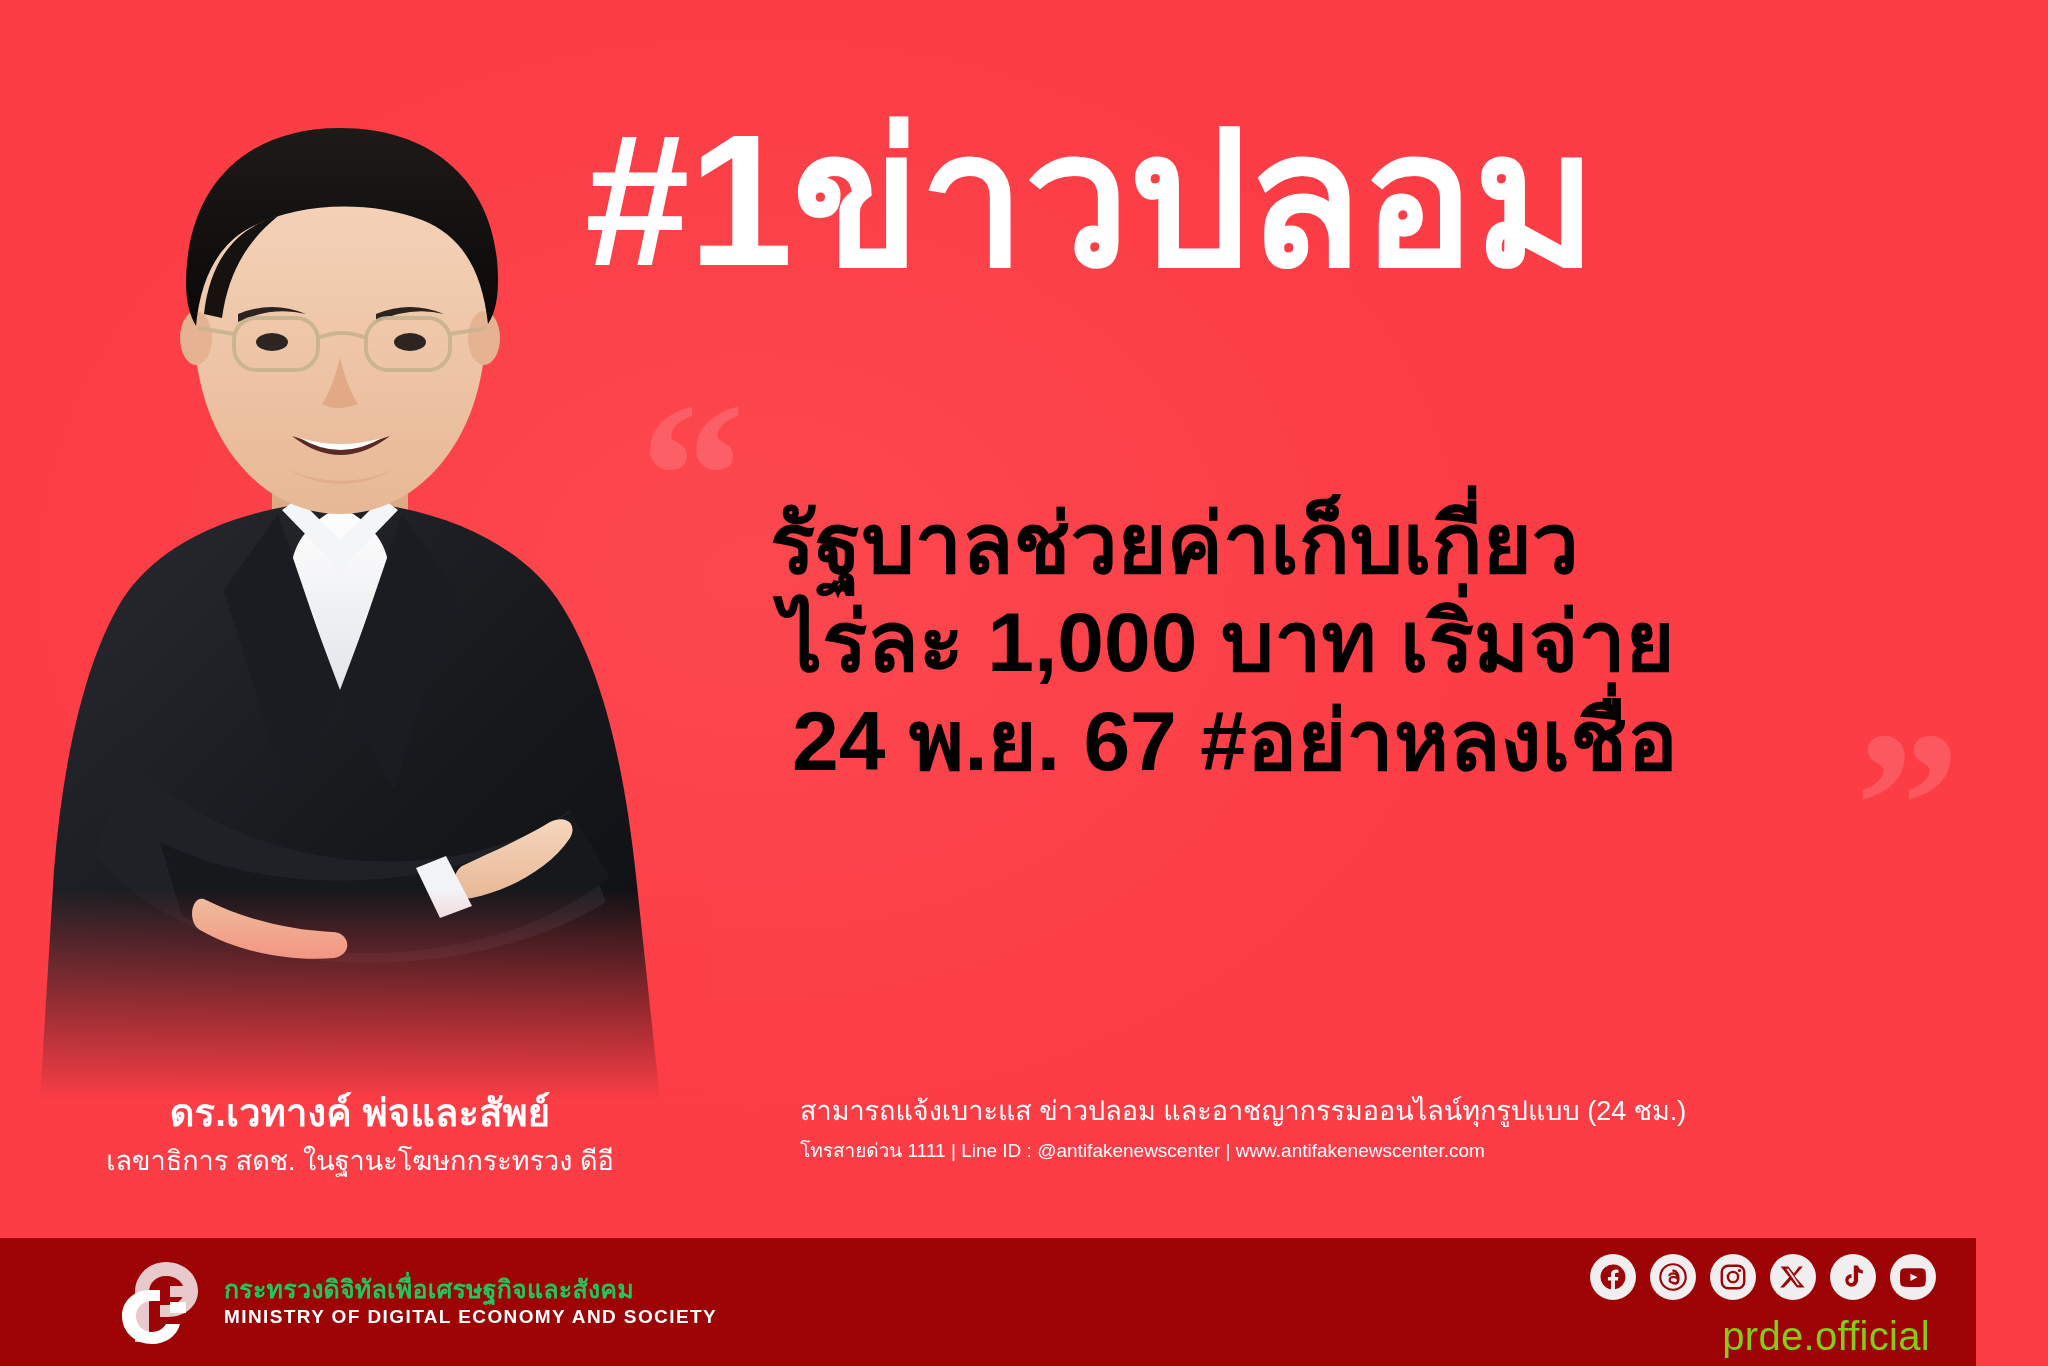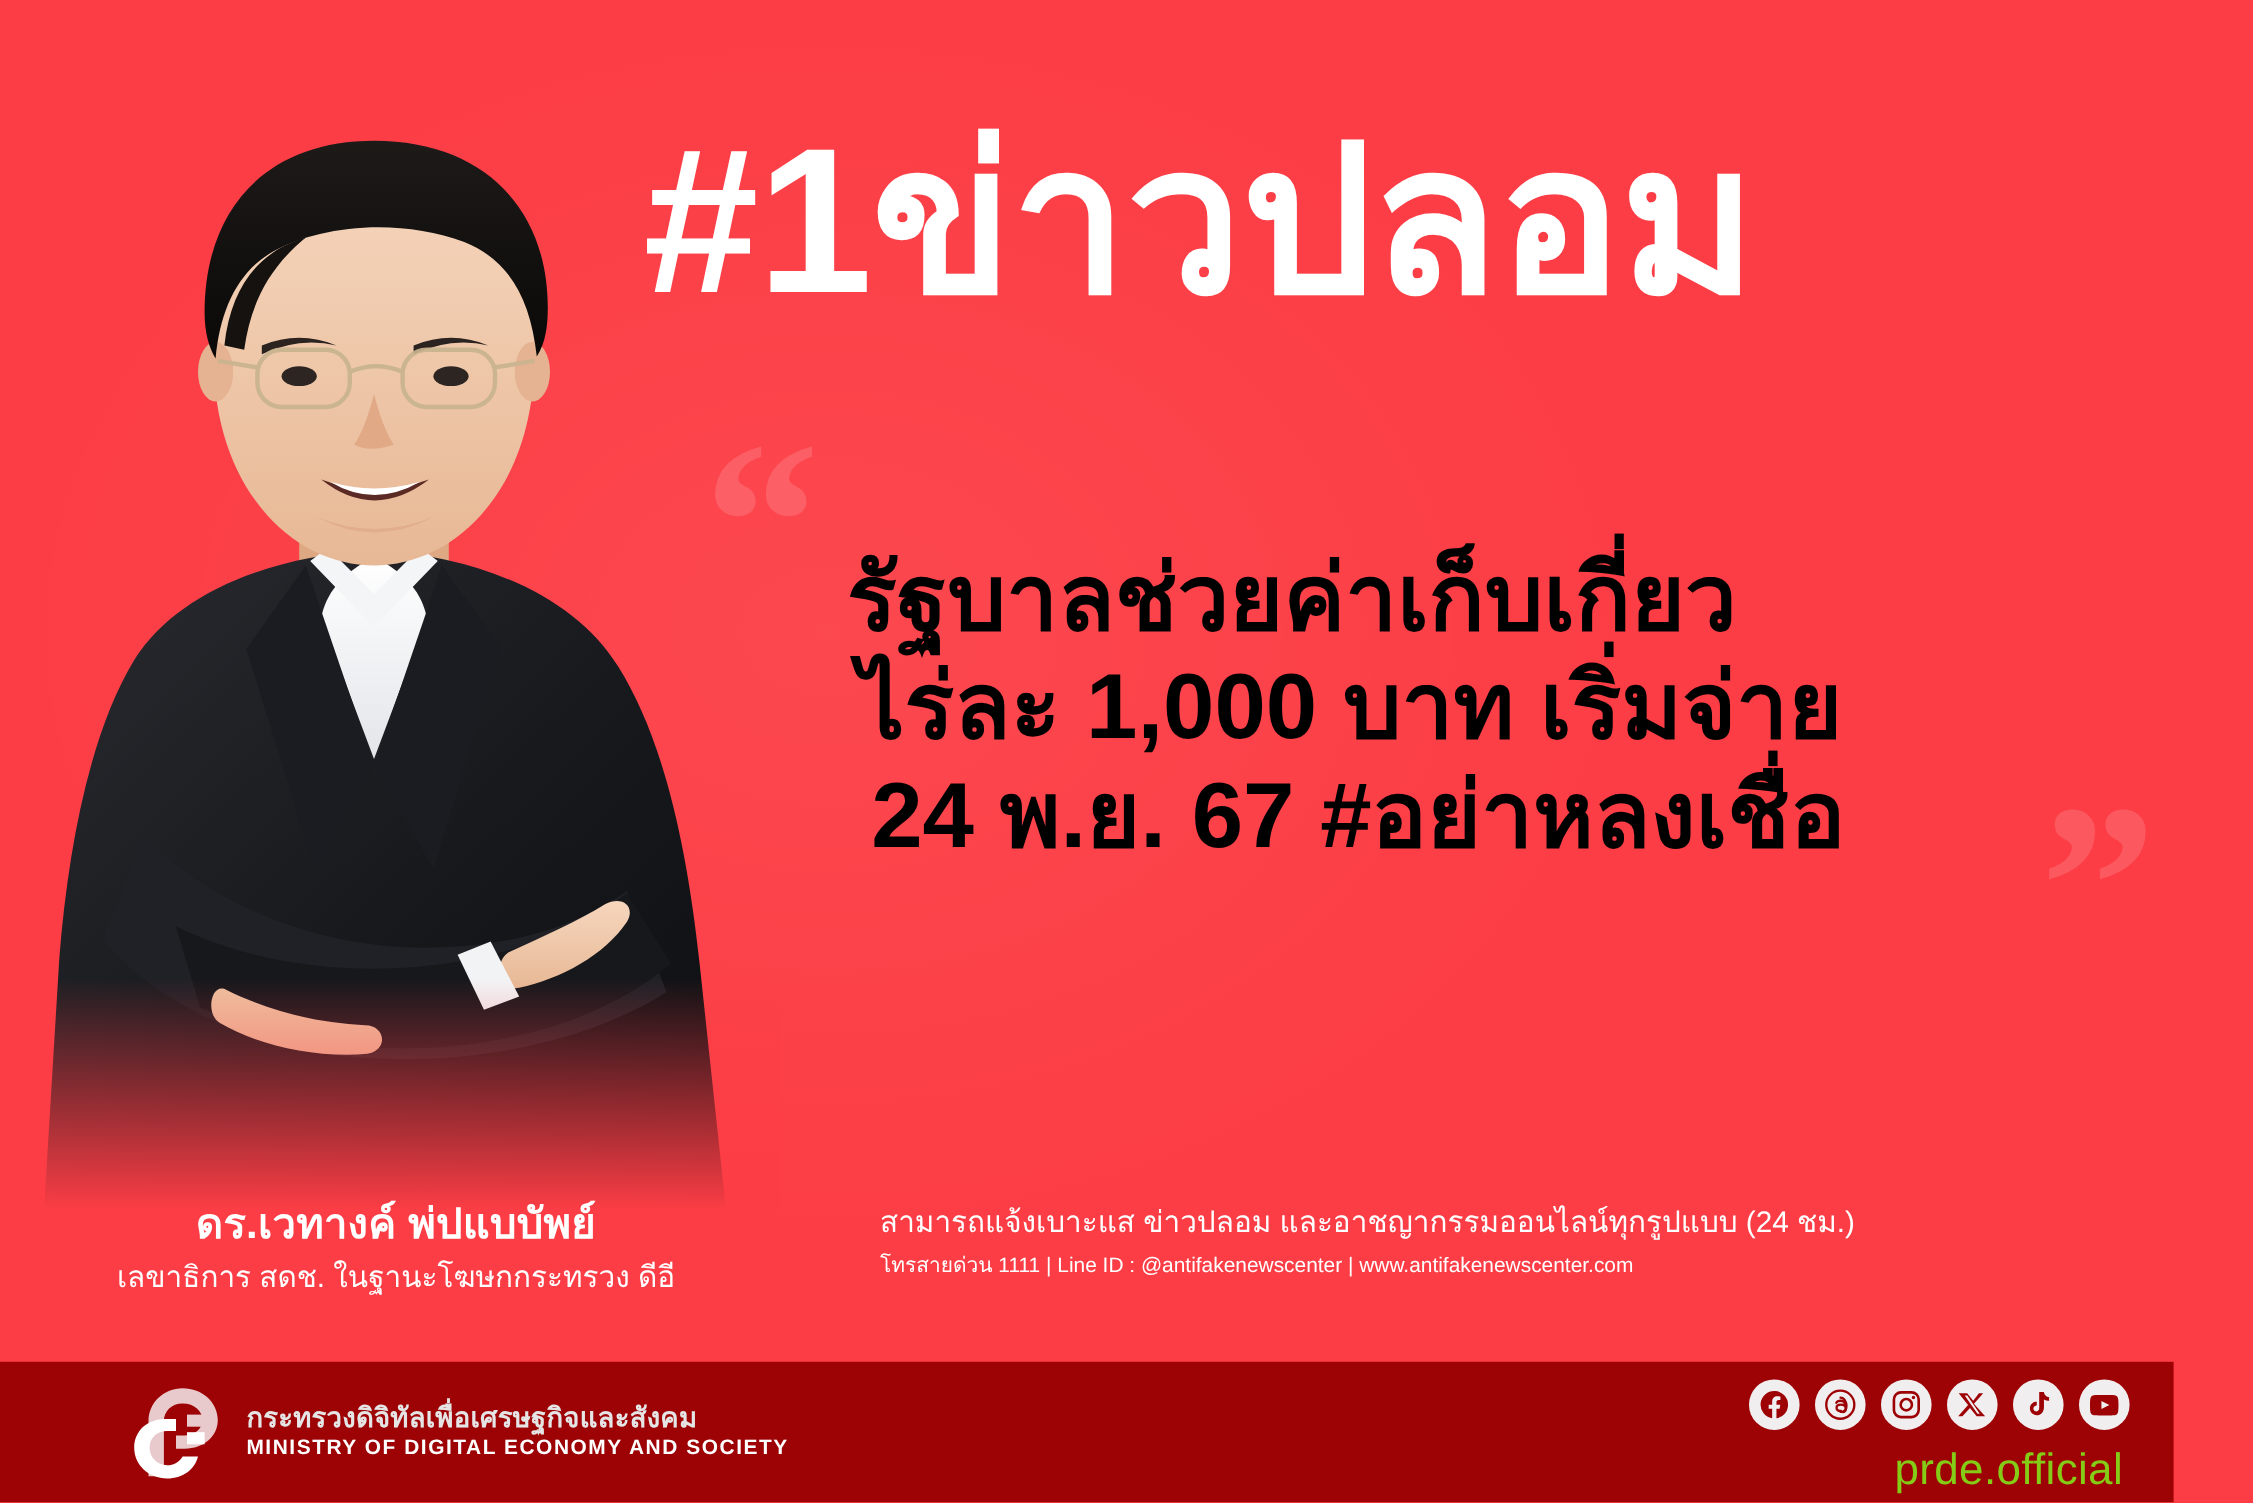--- a/index.html
+++ b/index.html
@@ -86,21 +86,21 @@
   
   .footer{
     position:absolute;left:0;bottom:0;width:2048px;height:128px;
     background:#9D0204;
   }
   .footer-logo{
     position:absolute;left:120px;top:18px;display:flex;align-items:center;gap:18px;
   }
   .logo-mark{width:86px;height:92px;flex:0 0 auto;}
   .logo-text .th{
-    color:#e5e5e5;font-size:25px;font-weight:700;line-height:1.15;letter-spacing:.2px;
+    color:#22c55e;font-size:25px;font-weight:700;line-height:1.15;letter-spacing:.2px;
   }
   .logo-text .en{
     color:#fff;font-size:19px;font-weight:700;line-height:1.2;letter-spacing:1.4px;margin-top:3px;
   }
 
   .socials{
     position:absolute;right:112px;top:16px;display:flex;gap:14px;align-items:center;
   }
   .soc{
     width:46px;height:46px;border-radius:50%;background:#F1EEF0;
@@ -217,21 +217,21 @@
   <div class="qmark open">“</div>
   <div class="qmark close">”</div>
 
   <div class="quote">
     <span class="qline l1">รัฐบาลช่วยค่าเก็บเกี่ยว</span>
     <span class="qline l2">ไร่ละ 1,000 บาท เริ่มจ่าย</span>
     <span class="qline l3">24 พ.ย. 67  #อย่าหลงเชื่อ</span>
   </div>
 
   <div class="credit">
-    <div class="name">ดร.เวทางค์ พ่ปแบบัพย์</div>
+    <div class="name">ดร.เวทางค์ พ่จและสัพย์</div>
     <div class="role">เลขาธิการ สดช. ในฐานะโฆษกกระทรวง ดีอี</div>
   </div>
 
   <div class="contact">
     <div class="c1">สามารถแจ้งเบาะแส ข่าวปลอม และอาชญากรรมออนไลน์ทุกรูปแบบ (24 ชม.)</div>
     <div class="c2">โทรสายด่วน 1111 |  Line ID : @antifakenewscenter | www.antifakenewscenter.com</div>
   </div>
 
   <div class="footer">
 

